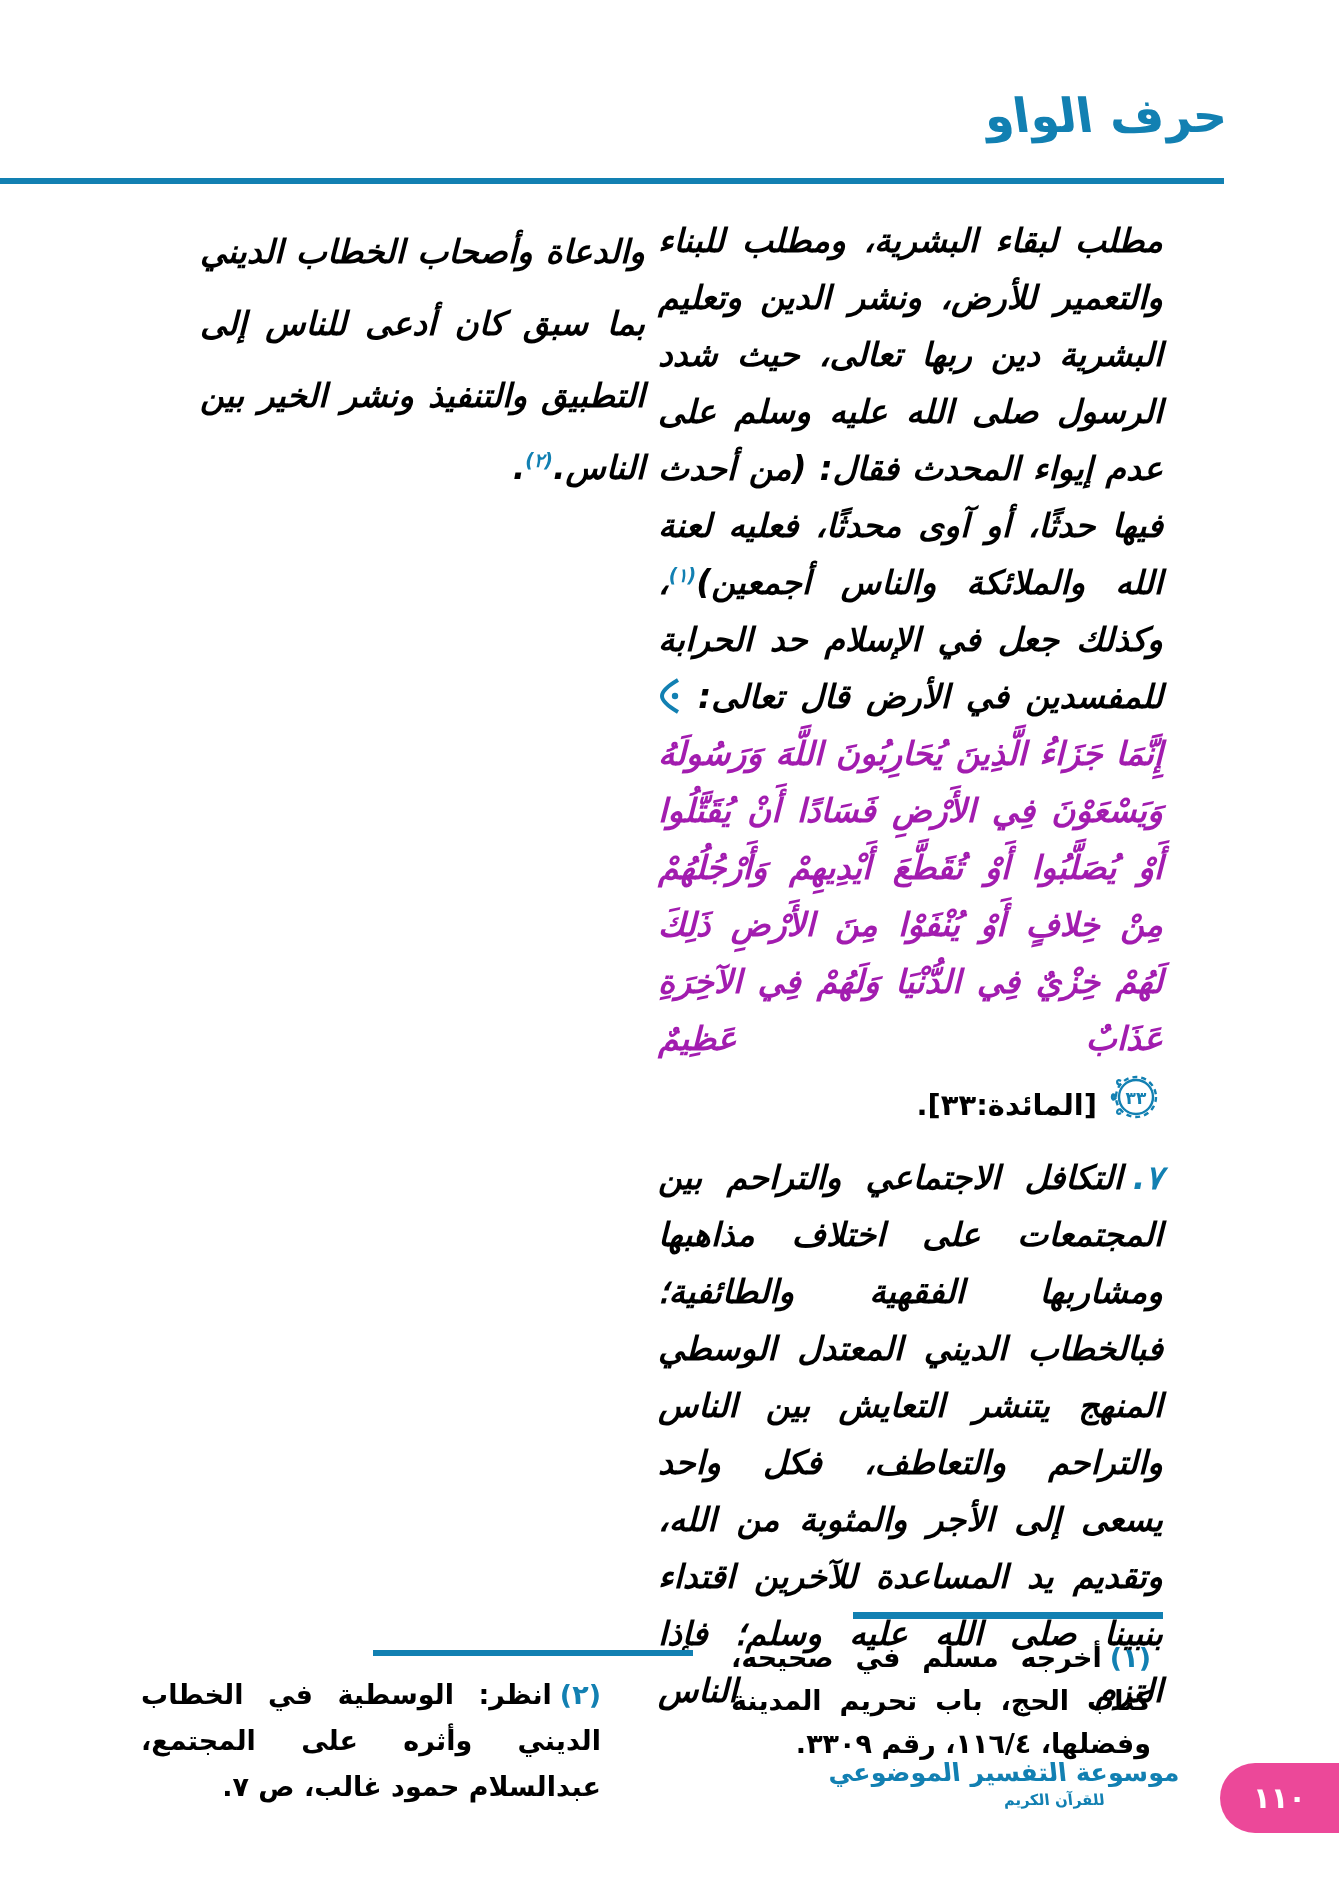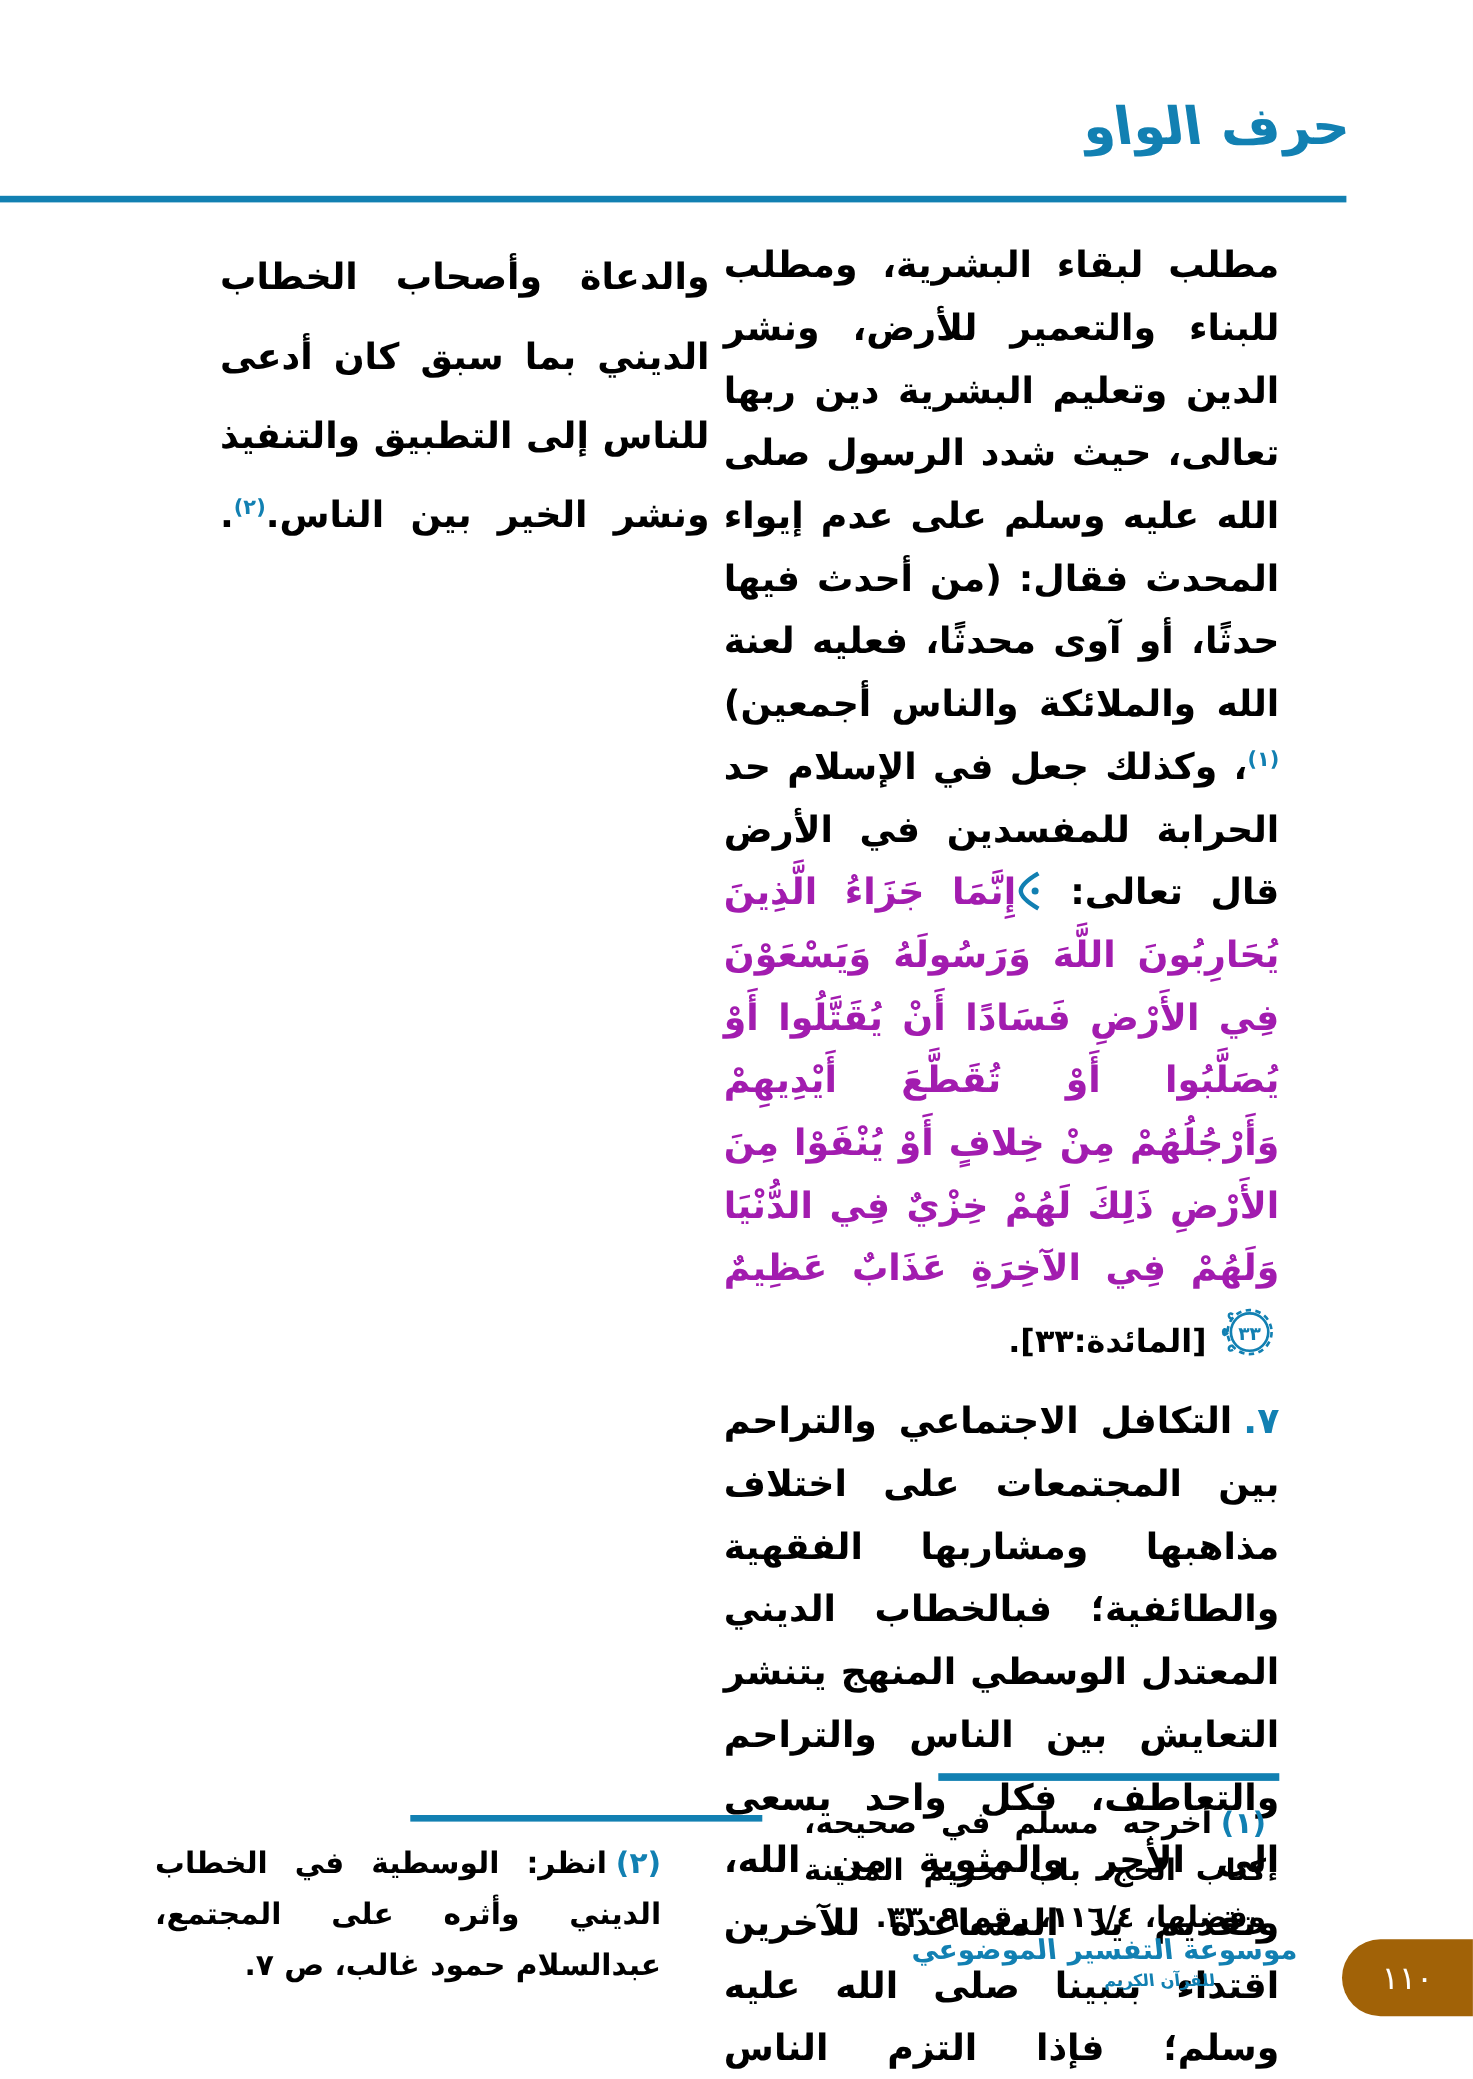--- a/index.html
+++ b/index.html
@@ -33,20 +33,21 @@
   }
   .col-left{
     position:absolute;top:216px;right:694px;width:445px;
   }
   p.body-par{
     margin:0;
     font-size:33px;font-weight:bold;
     line-height:57px;
     text-align:justify;
     text-align-last:justify;
+    font-style:italic;
   }
   .col-left p.body-par{line-height:72px;}
   .quran{color:#a21caf;}
   sup.fnref{
     color:#1280B2;
     font-size:19px;
     font-weight:bold;
     vertical-align:super;
     line-height:0;
   }
@@ -88,24 +89,24 @@
     transform:skewX(6deg);
     white-space:nowrap;
   }
   .logo-sub{
     font-size:15px;font-weight:bold;line-height:20px;
     transform:skewX(6deg);
   }
   .page-badge{
     position:absolute;top:1763px;right:0;
     width:119px;height:70px;
-    background:#a16207;
+    background:#ec4899;
     border-radius:35px 0 0 35px;
     display:flex;align-items:center;justify-content:center;
-    color:#ffffff;font-size:29px;font-weight:normal;
+    color:#ffffff;font-size:29px;font-weight:bold;
     letter-spacing:3px;
   }
 </style>
 </head>
 <body>
 
 <div class="page">
 
   <div class="header-callig">حرف الواو</div>
   <div class="header-rule"></div>

